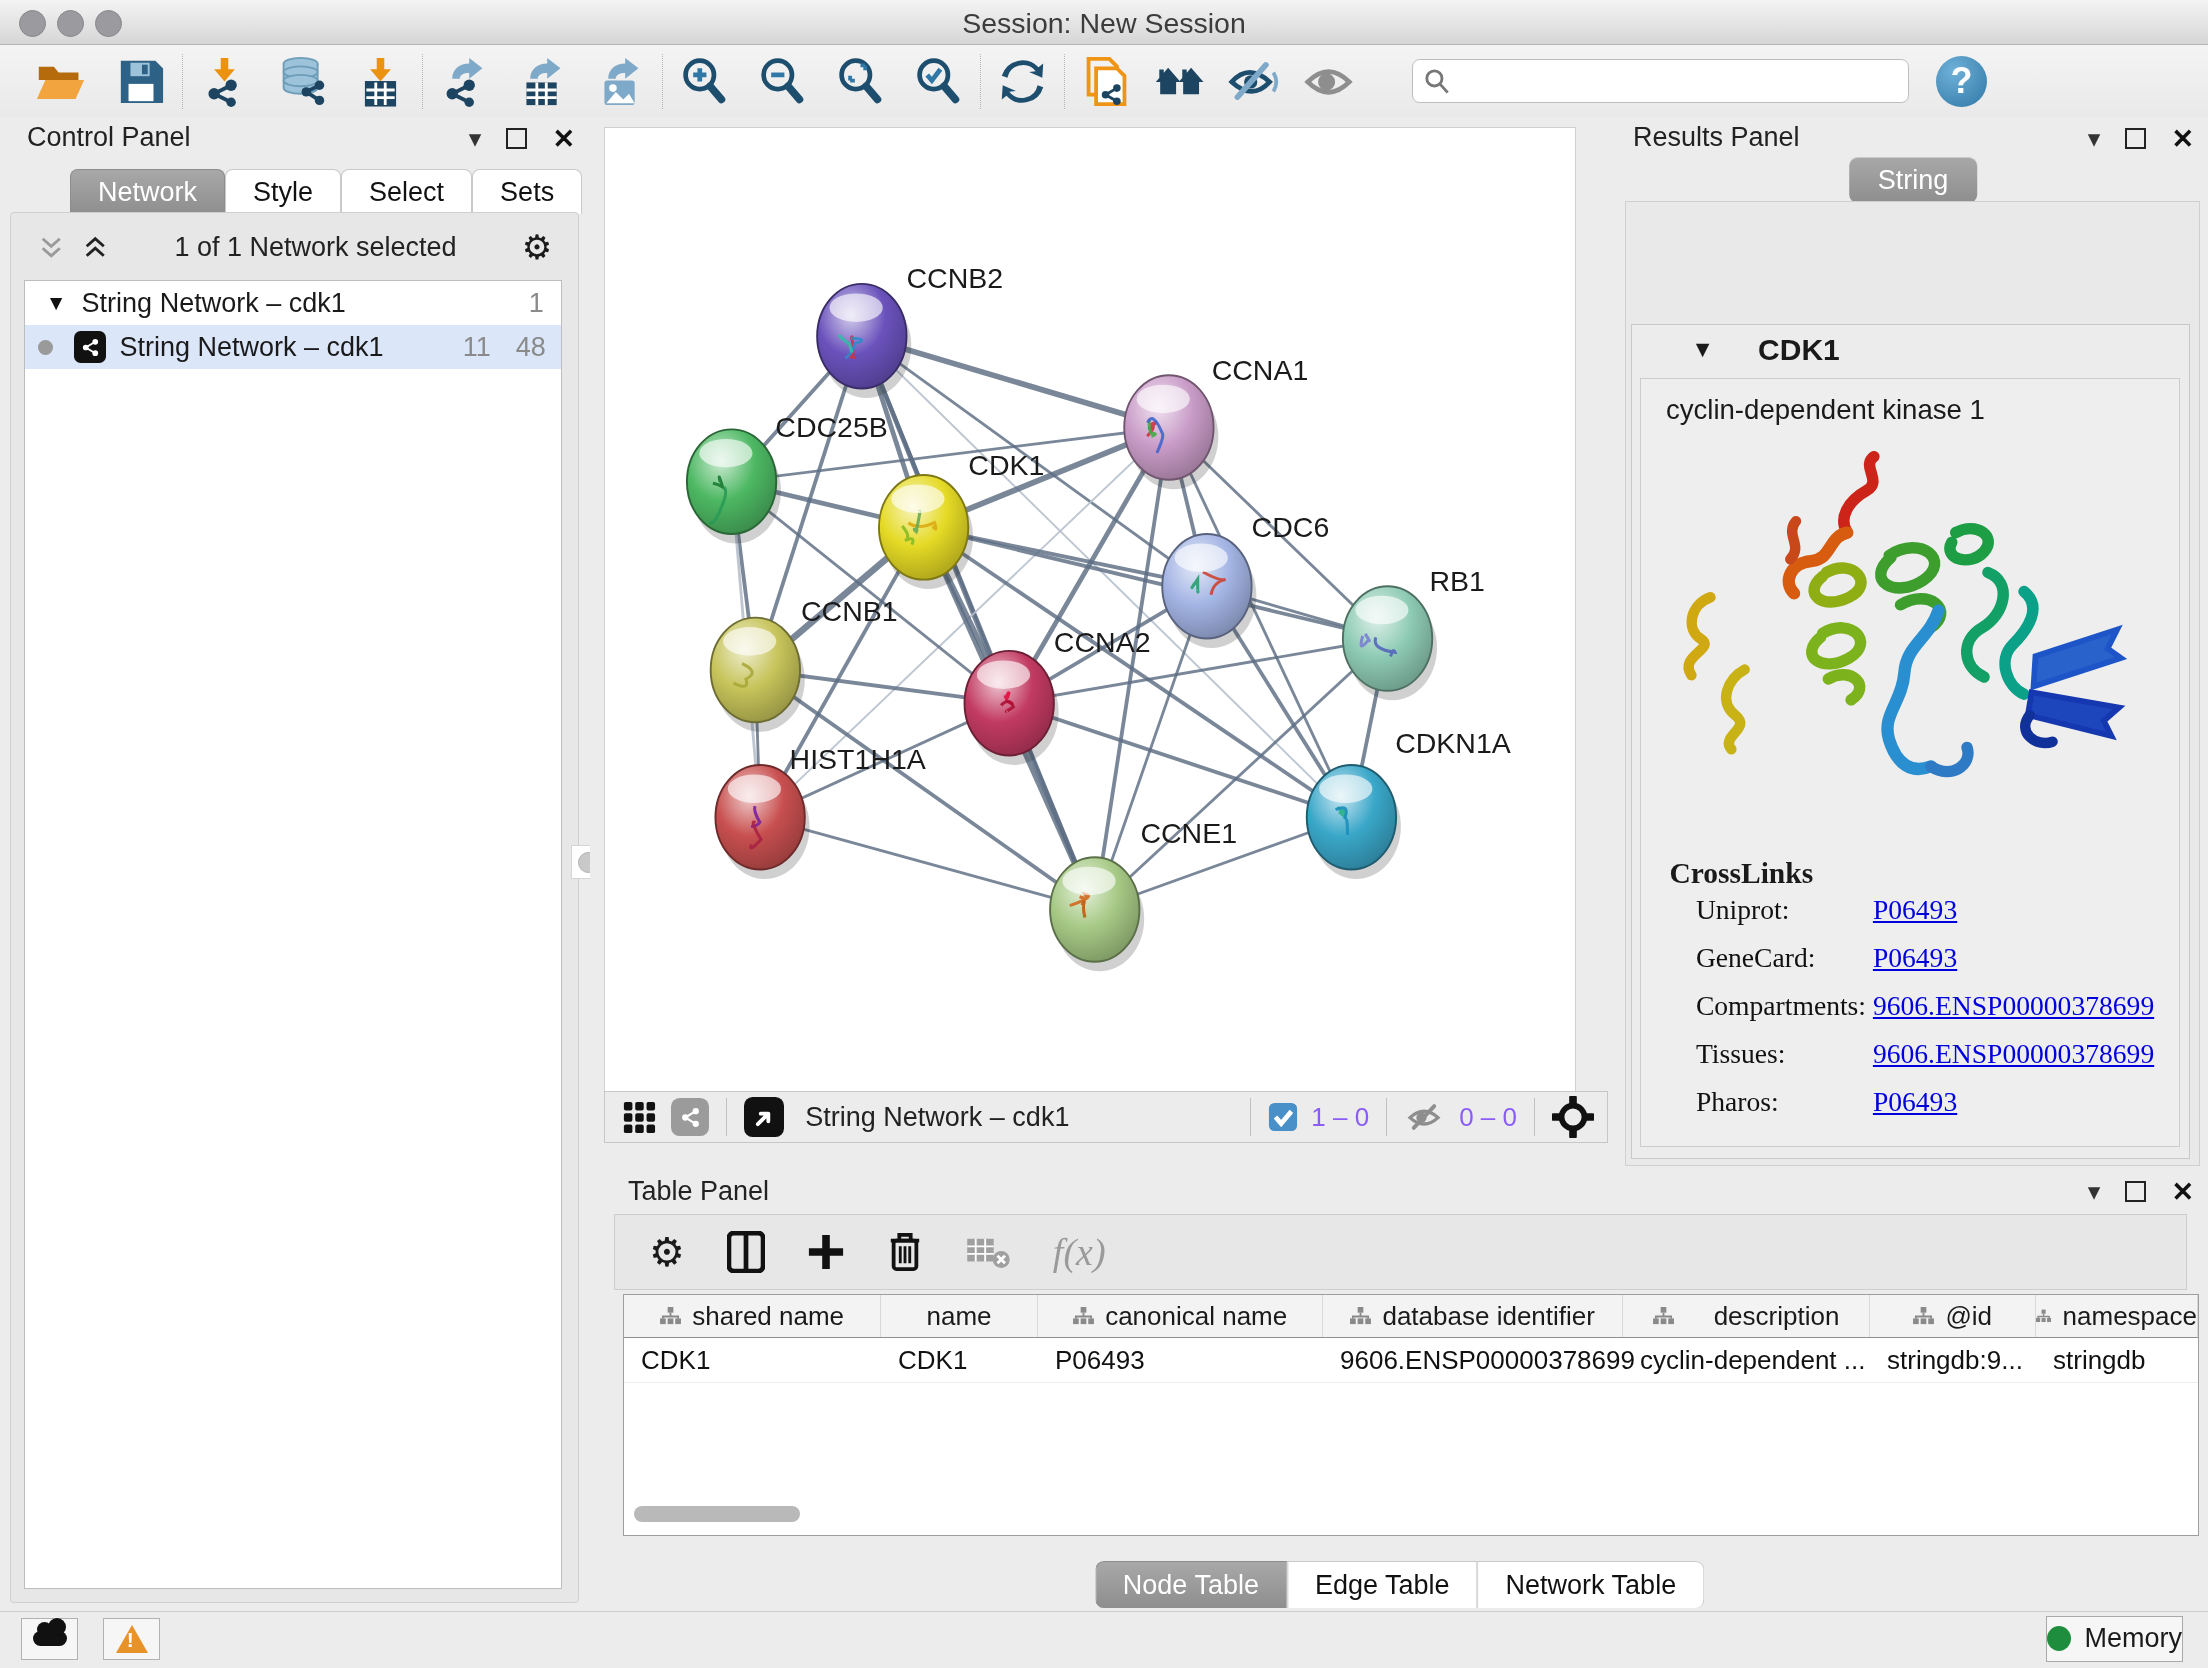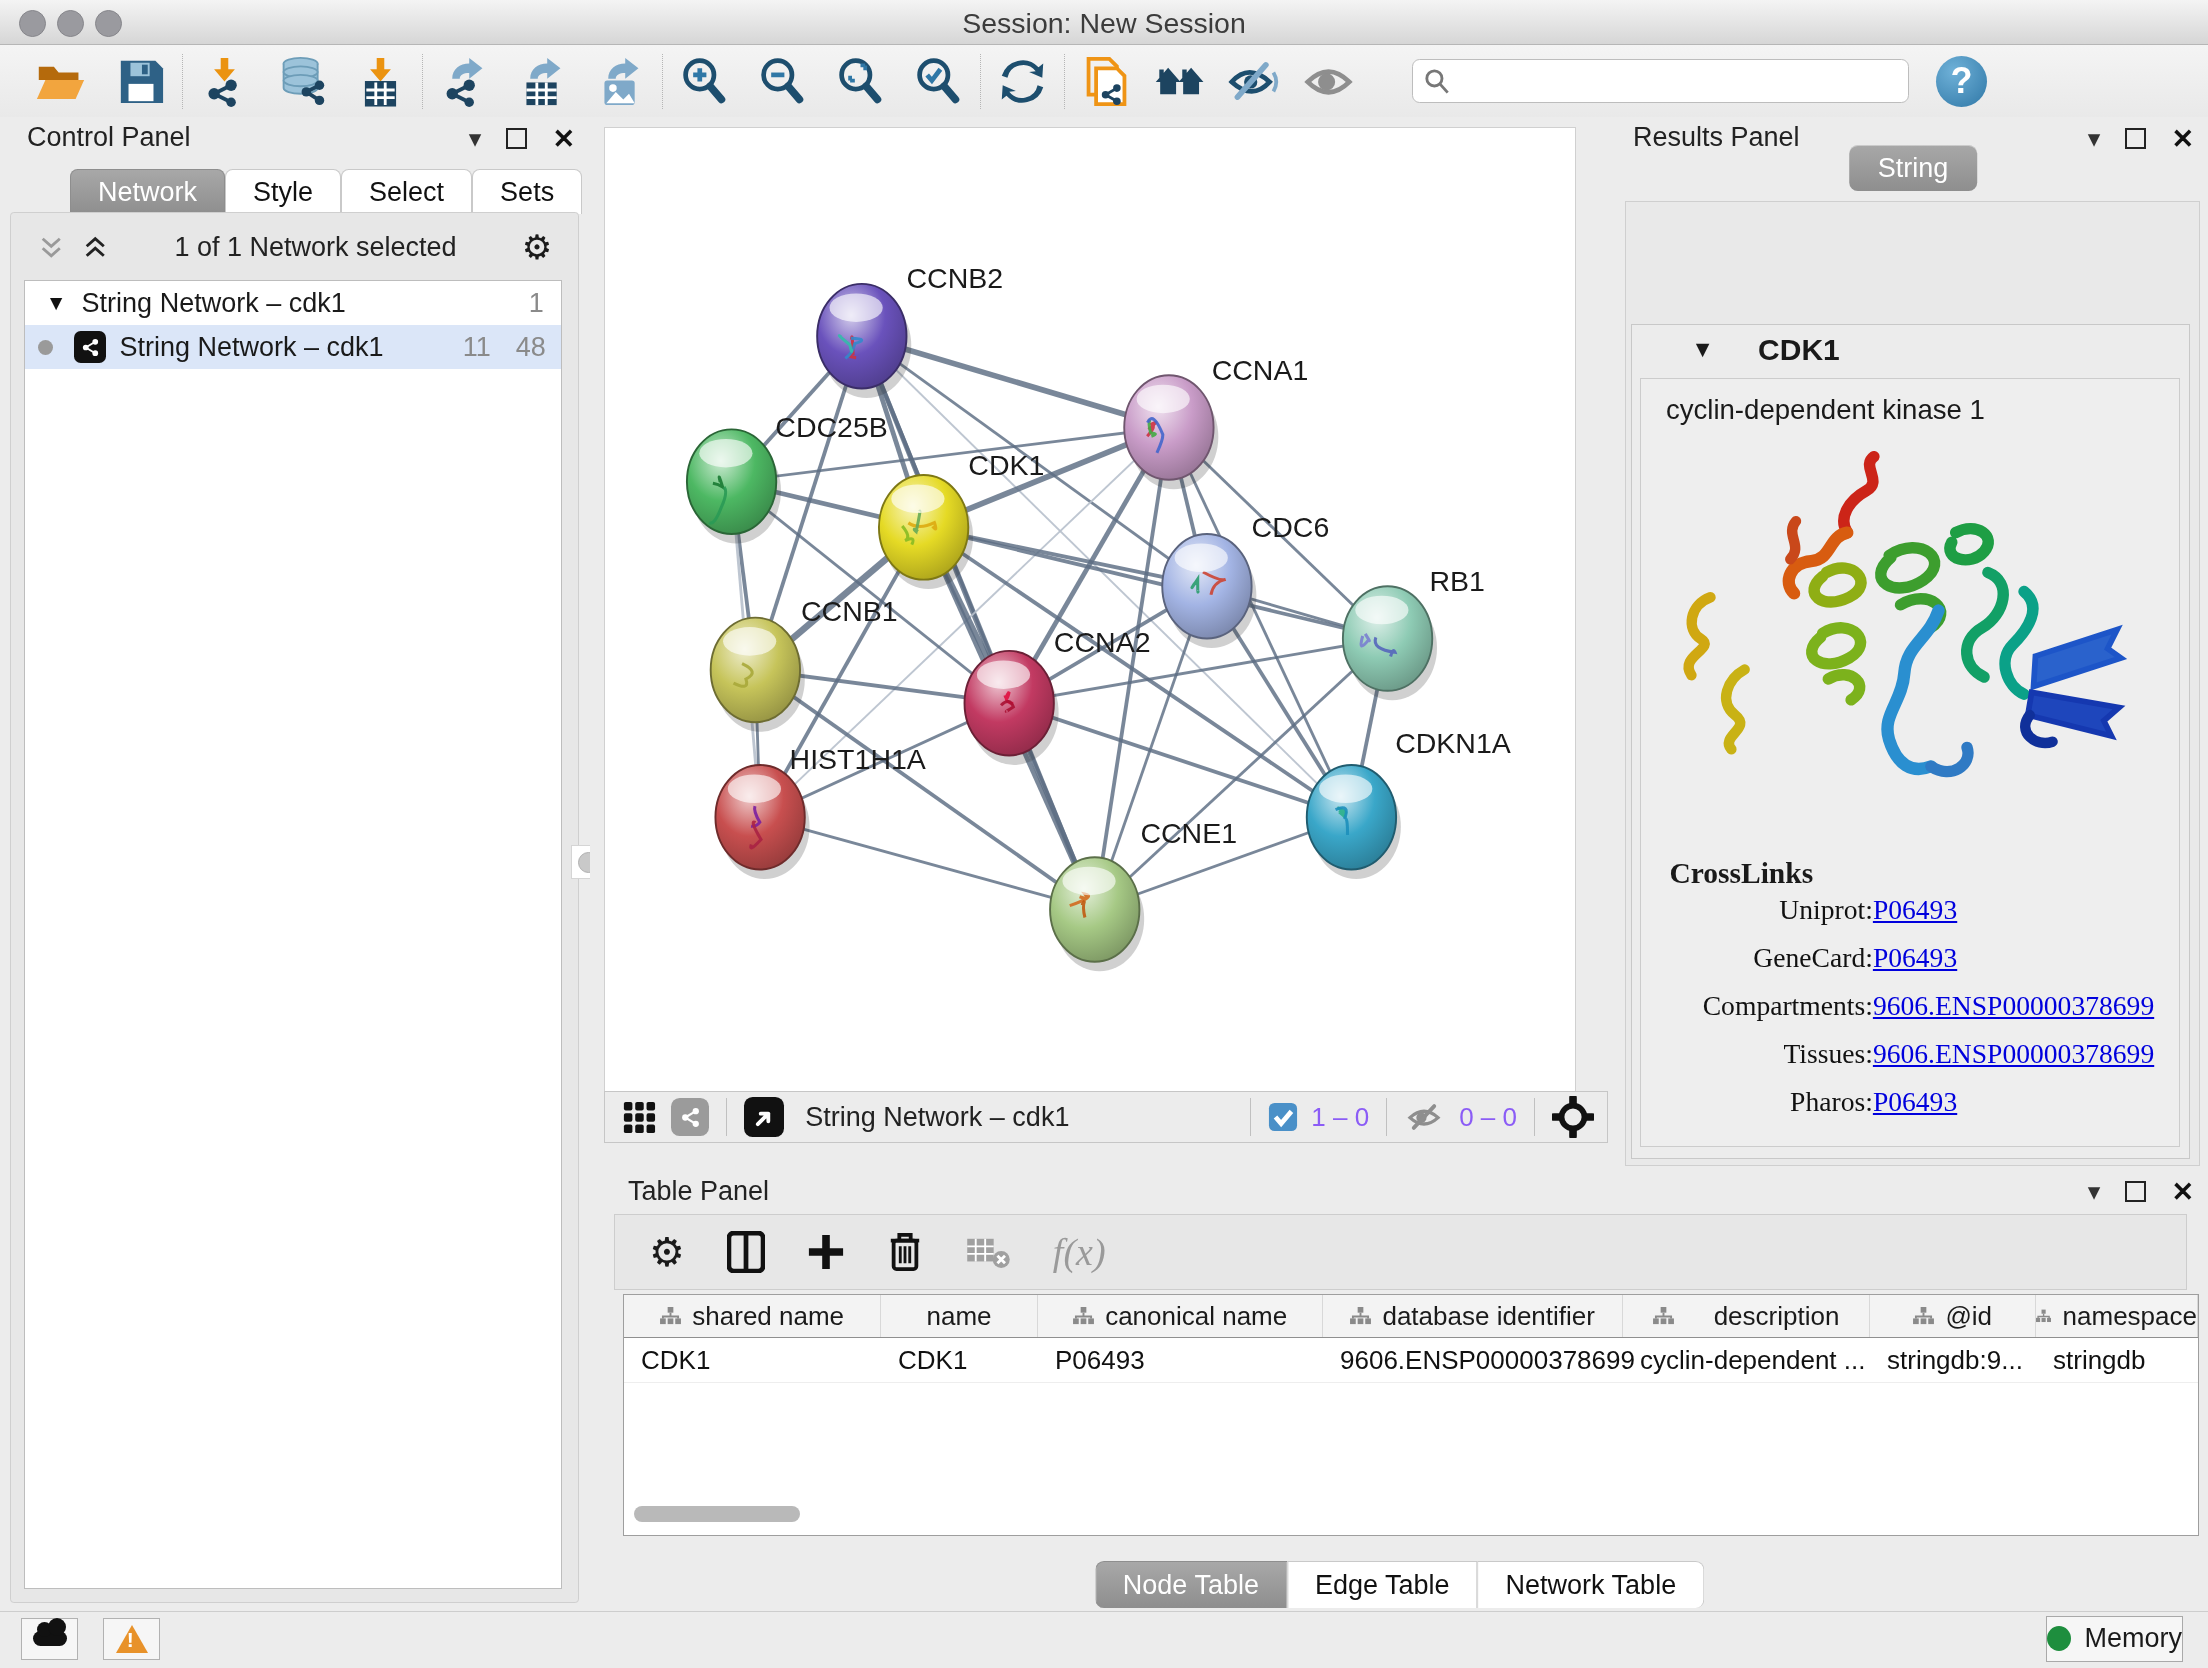--- a/index.html
+++ b/index.html
@@ -63,37 +63,37 @@
     border:1px solid #c6c6c6;display:flex;align-items:center;font-size:27px;color:#333;}
   .nt-sep{width:0;height:38px;border-left:1px solid #c0c0c0;margin:0 17px;}
   #net-title{margin-left:5.7px;color:#222;}
   .count-gray{color:#8b5cf6;font-size:26px;}
   .split-handle{width:32px;height:32px;background:#fff;border:1px solid #d5d5d5;display:flex;
     align-items:center;justify-content:center;}
   .split-dot{width:19px;height:19px;border-radius:50%;background:#c9c9c9;border:1px solid #b0b0b0;}
 
   
   #results-panel{left:1617px;top:117px;width:592px;height:1051px;background:#ececec;}
-  #rp-tab{position:absolute;left:50%;transform:translateX(-50%);top:28px;height:46px;padding:0 28.5px;
+  #rp-tab{position:absolute;left:50%;transform:translateX(-50%);top:40px;height:46px;padding:0 28.5px;
     background:linear-gradient(#a8a8a8,#8e8e8e);color:#fff;font-size:27px;border-radius:8.6px;
     display:flex;align-items:center;box-shadow:inset 0 1px 0 rgba(255,255,255,.4);}
   #rp-body{position:absolute;left:7.6px;top:84px;width:573px;height:963px;background:#e9e9e9;
     border:1px solid #cfcfcf;}
   #rp-btnbox{position:absolute;left:5.7px;top:5.7px;width:557px;height:110px;background:#ececec;border:1px solid #c8c8c8;}
   .rp-btn{position:absolute;top:27px;height:53px;border:1px solid #c2c2c2;border-radius:9.5px;background:#fff;
     font-size:28.5px;display:flex;align-items:center;justify-content:center;box-shadow:0 1px 1.9px rgba(0,0,0,.12);}
   #rp-entrybox{position:absolute;left:5.7px;top:122px;width:557px;height:833px;background:#ececec;border:1px solid #c8c8c8;}
   #rp-entry-head{height:49px;display:flex;align-items:center;}
   #rp-entry-head .caret{margin:0 44px 0 59px;font-size:23px;}
   #rp-gene{font-size:30px;font-weight:bold;}
   #rp-entry-inner{position:absolute;left:7.6px;top:53px;width:538px;height:767px;background:#eeeeee;border:1px solid #cccccc;overflow:hidden;}
   #rp-desc{font-size:27.6px;margin:15px 0 0 25px;}
   #protein-wrap{margin:3.8px auto 0 auto;width:514px;height:420px;}
   #crosslinks-title{font-family:"Liberation Serif",serif;font-weight:bold;font-size:29.5px;margin:7.6px 0 3.8px 28.5px;}
-  .xl-row{display:flex;font-family:"Liberation Serif",serif;font-size:27.6px;margin:0 0 16px 55px;text-align:right;}
+  .xl-row{display:flex;font-family:"Liberation Serif",serif;font-size:27.6px;margin:0 0 16px 55px;}
   .xl-label{width:177px;color:#111;}
   .xl-value{color:#0000dd;text-decoration:underline;}
 
   
   #table-panel{left:590px;top:1168px;width:1619px;height:443px;background:#ececec;}
   #tp-title{position:absolute;left:38px;top:7.6px;font-size:27px;}
   #tp-toolbar{position:absolute;left:24px;top:46px;width:1573px;height:76px;background:#e7e7e7;
     border:1px solid #cdcdcd;display:flex;align-items:center;gap:42px;padding-left:34px;box-sizing:border-box;}
   #fx{font-family:"Liberation Serif",serif;font-style:italic;font-size:38px;color:#9a9a9a;}
   #tp-table{position:absolute;left:33px;top:126px;width:1574px;height:240px;background:#fff;border:1px solid #9e9e9e;overflow:hidden;}

